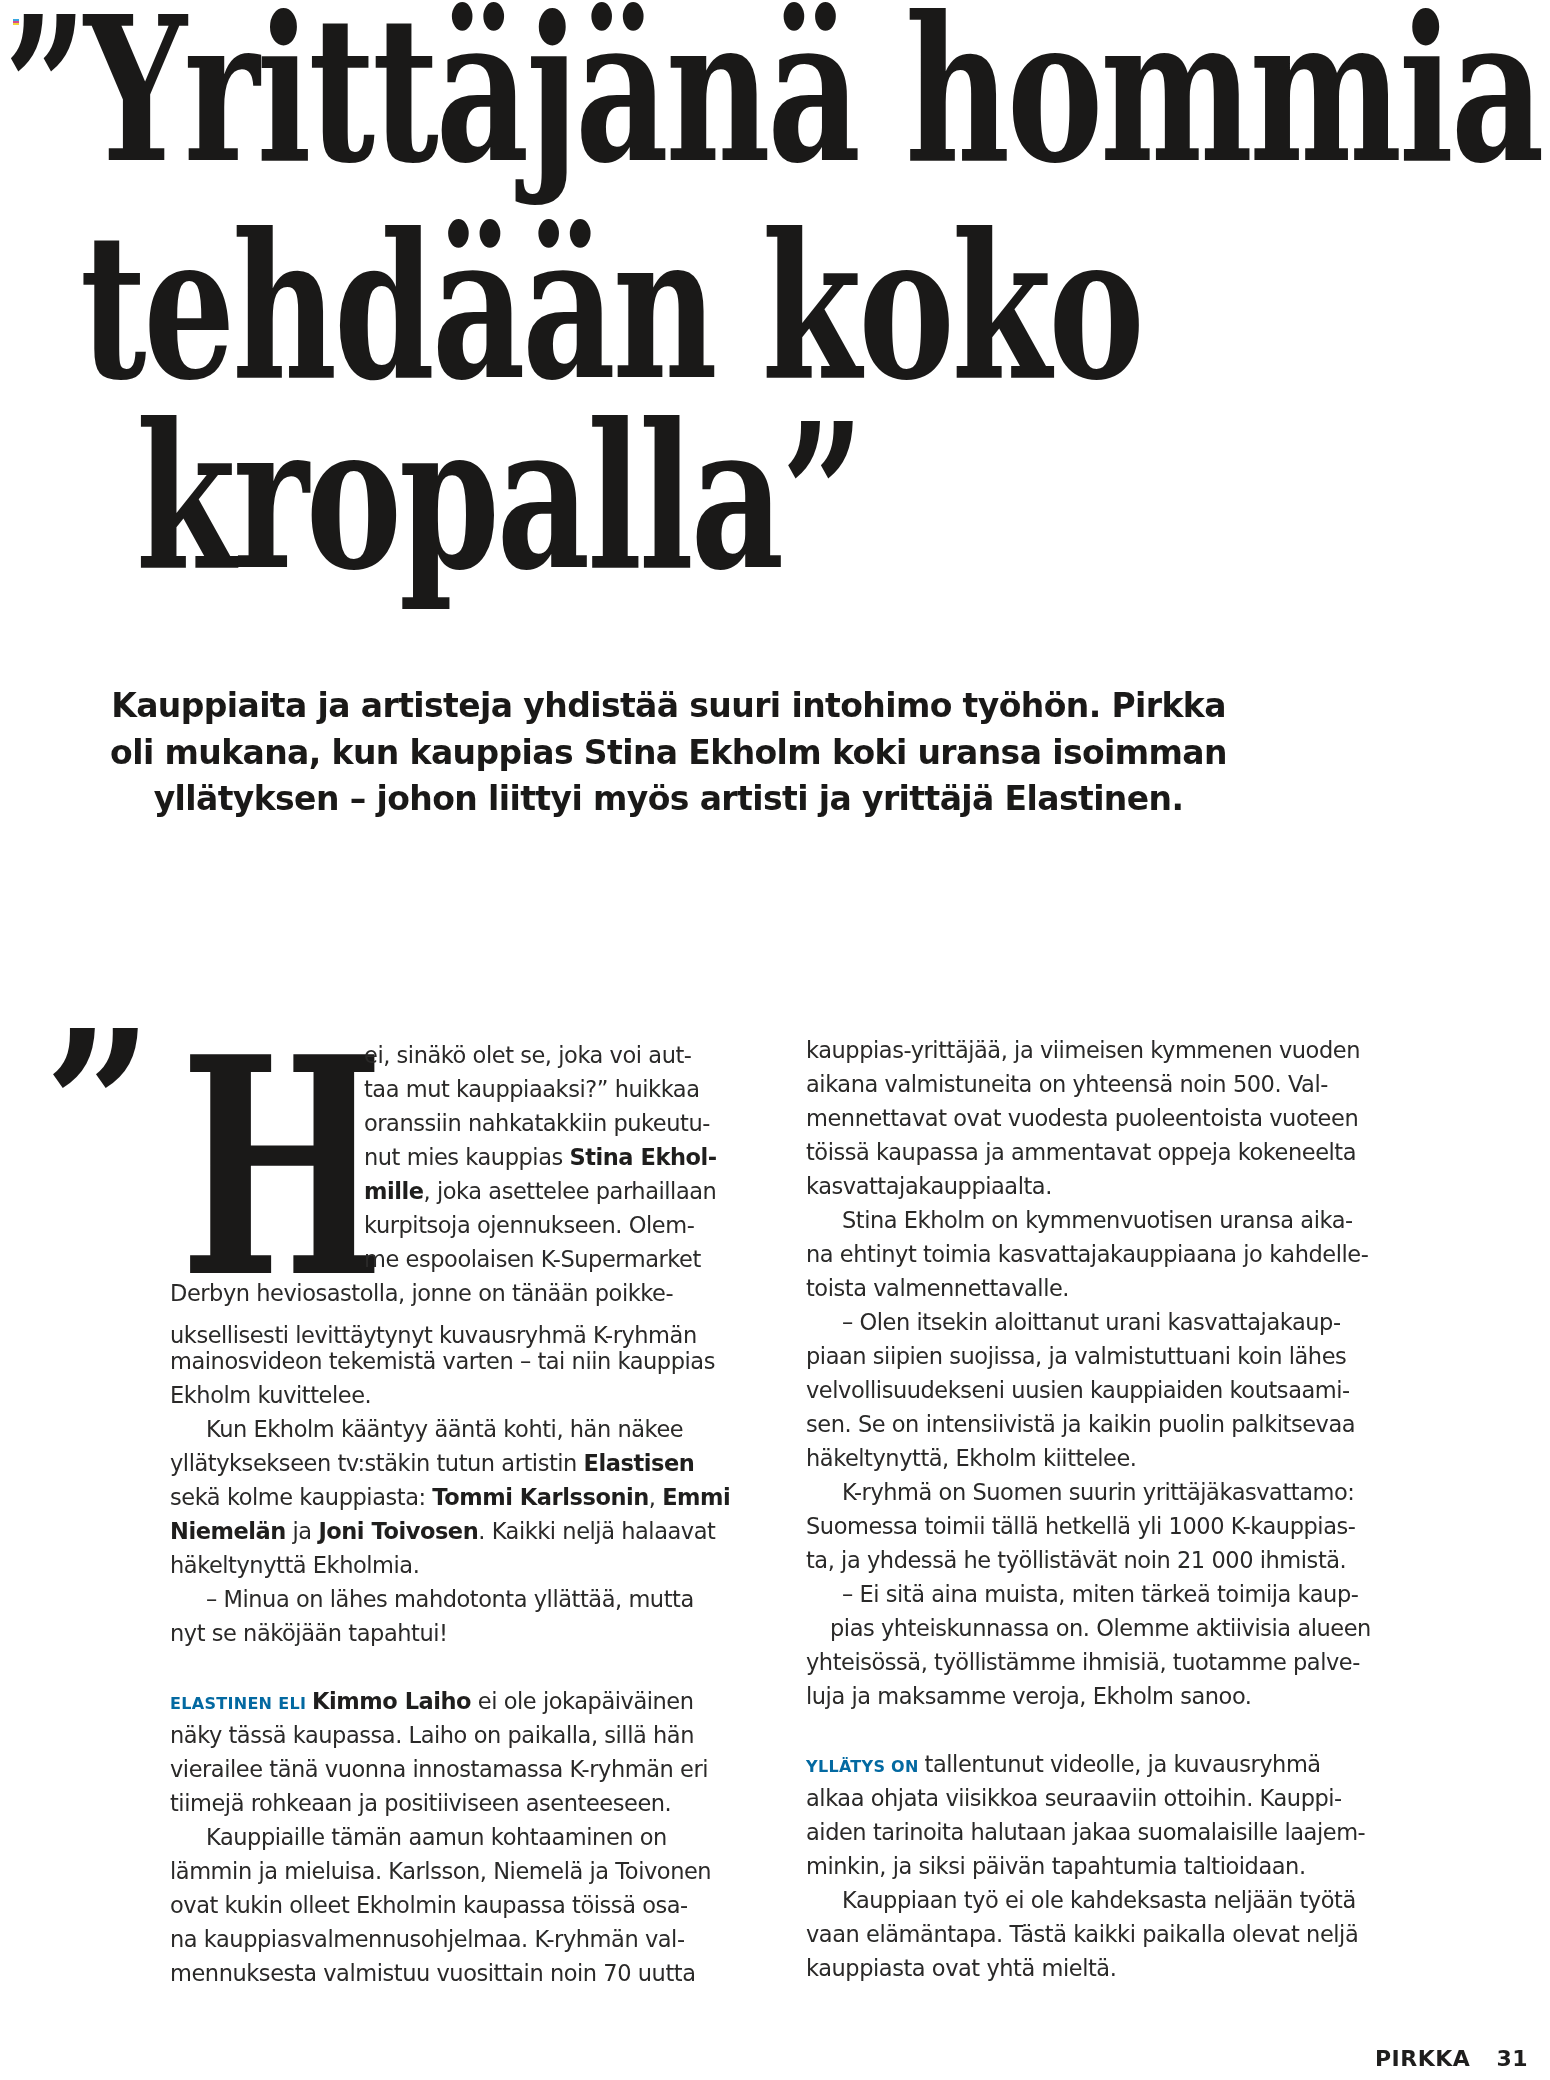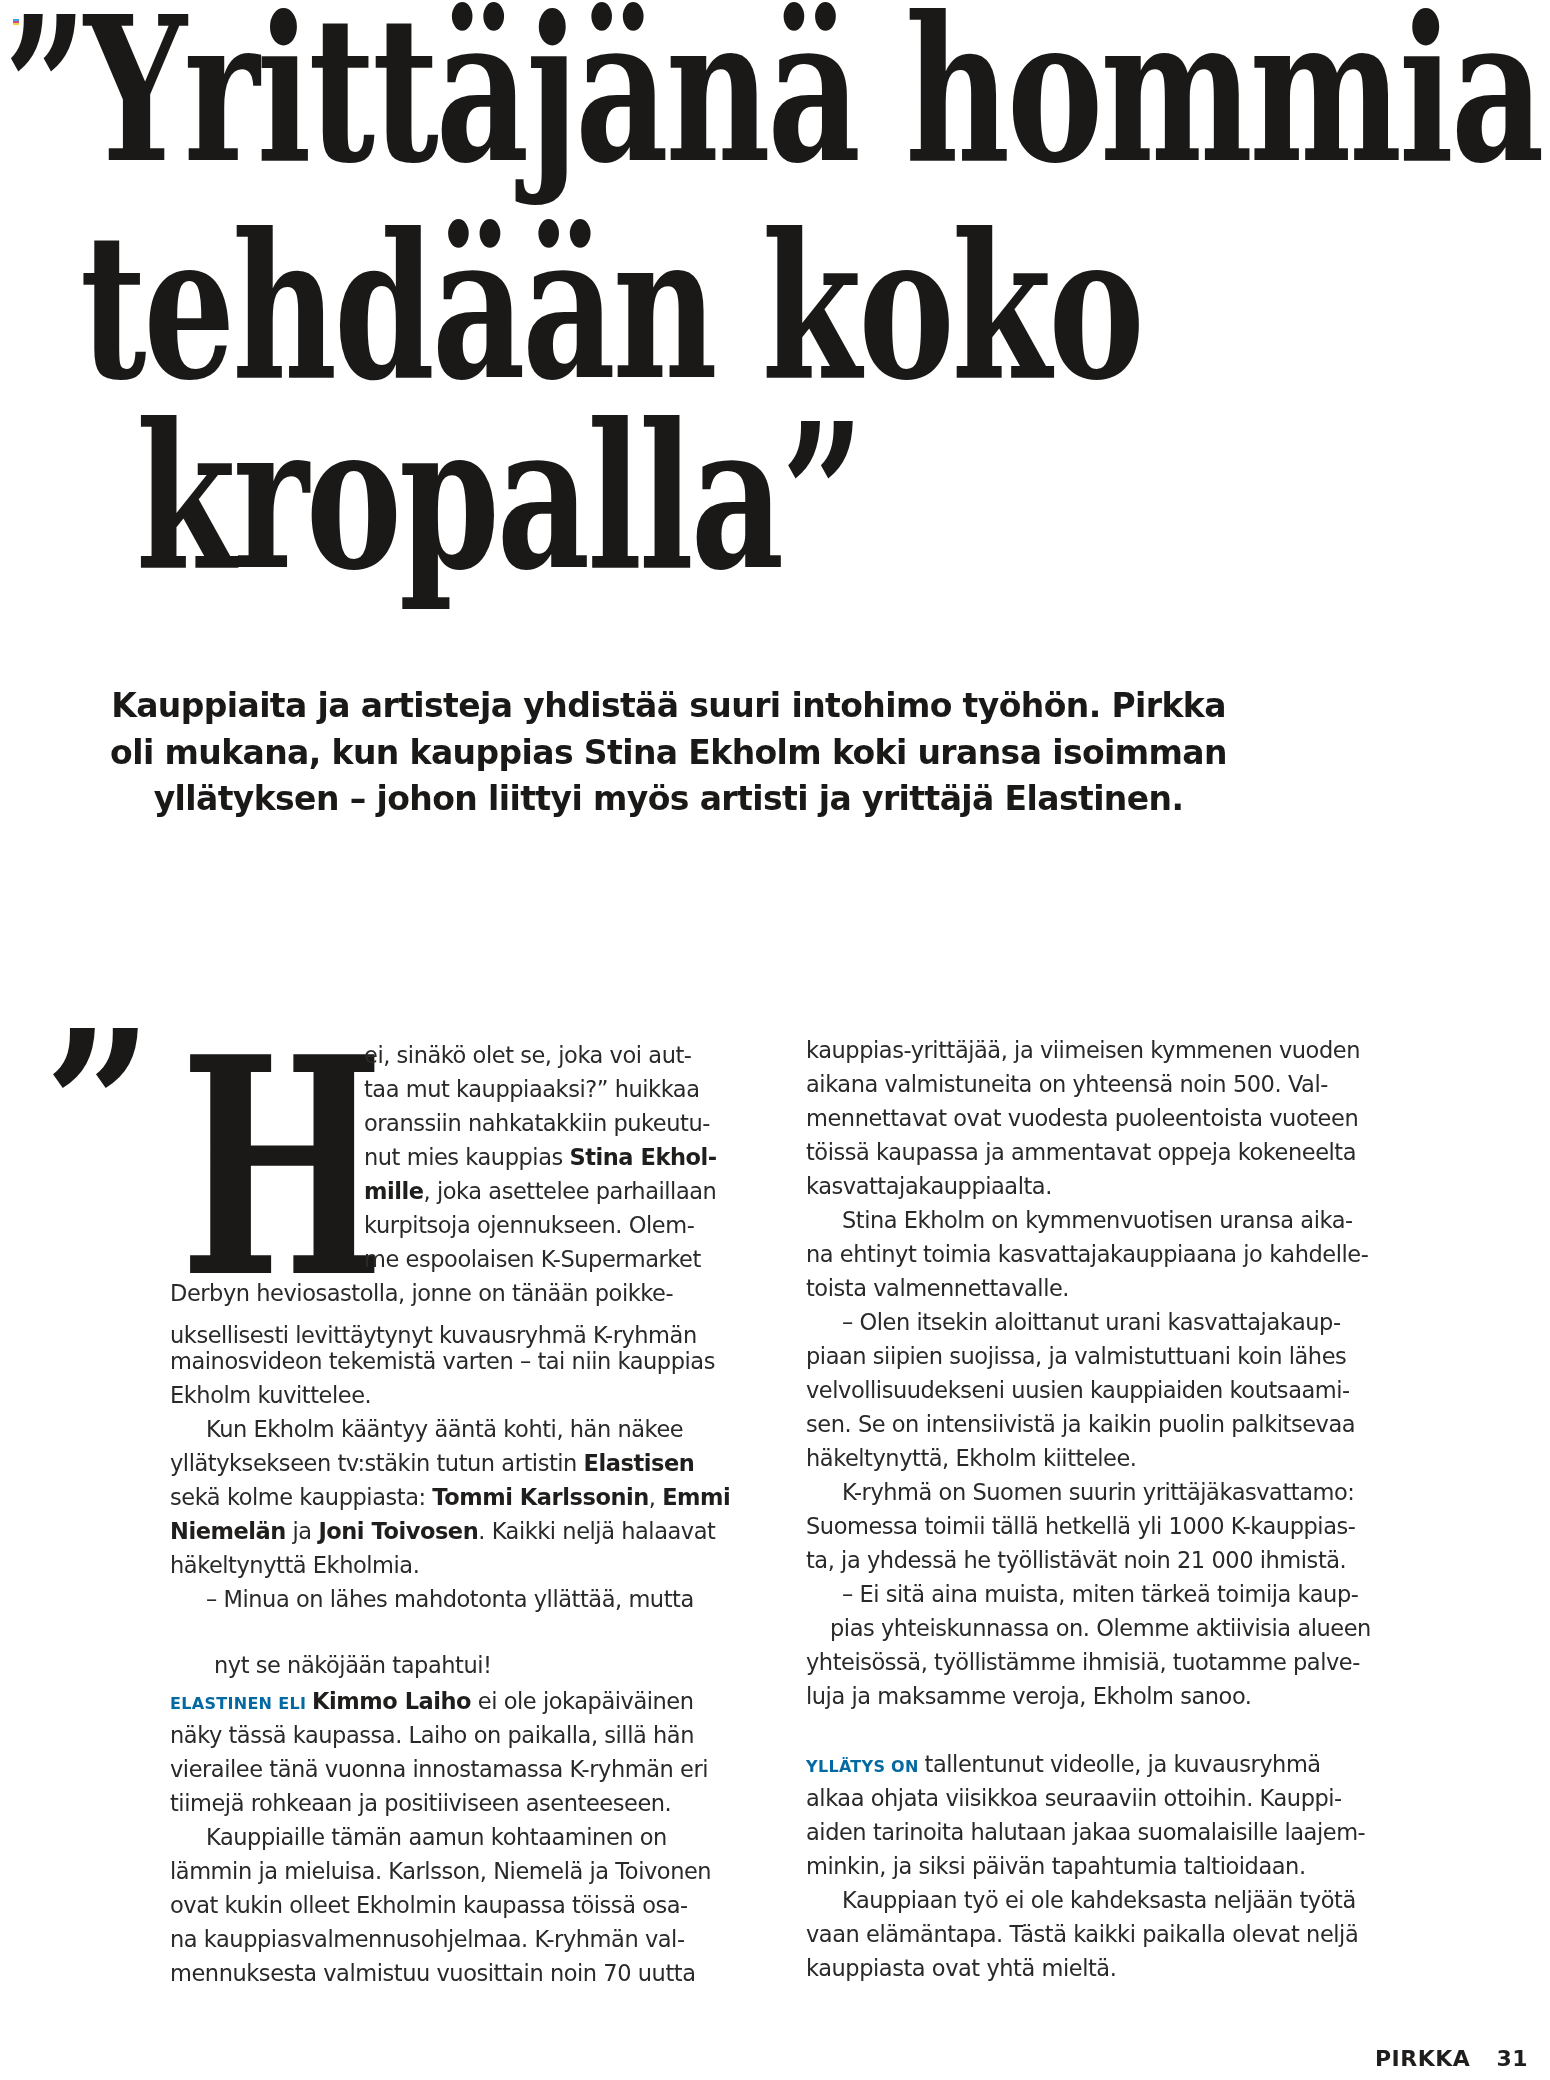--- a/index.html
+++ b/index.html
@@ -76,21 +76,21 @@
       <div class="line" style="top: 238px;"><span>Derbyn heviosastolla, jonne on tänään poikke-</span></div>
       <div class="line" style="top: 280px;"><span>uksellisesti levittäytynyt kuvausryhmä K-ryhmän</span></div>
       <div class="line" style="top: 306px;"><span>mainosvideon tekemistä varten – tai niin kauppias</span></div>
       <div class="line" style="top: 340px;"><span>Ekholm kuvittelee.</span></div>
       <div class="line indent" style="top: 374px;"><span>Kun Ekholm kääntyy ääntä kohti, hän näkee</span></div>
       <div class="line" style="top: 408px;"><span>yllätyksekseen tv:stäkin tutun artistin </span><b>Elastisen</b></div>
       <div class="line" style="top: 442px;"><span>sekä kolme kauppiasta: </span><b>Tommi Karlssonin</b><span>, </span><b>Emmi</b></div>
       <div class="line" style="top: 476px;"><b>Niemelän</b><span> ja </span><b>Joni Toivosen</b><span>. Kaikki neljä halaavat</span></div>
       <div class="line" style="top: 510px;"><span>häkeltynyttä Ekholmia.</span></div>
       <div class="line indent" style="top: 544px;"><span>– Minua on lähes mahdotonta yllättää, mutta</span></div>
-      <div class="line" style="top: 610px; margin-left: 44px;"><span>nyt se näköjään tapahtui!</span></div>
+      <div class="line" style="top: 578px;"><span>nyt se näköjään tapahtui!</span></div>
       <div class="line" style="top: 612px;"><span></span></div>
       <div class="line" style="top: 646px;"><span class="caps">ELASTINEN ELI </span><b>Kimmo Laiho</b><span> ei ole jokapäiväinen</span></div>
       <div class="line" style="top: 680px;"><span>näky tässä kaupassa. Laiho on paikalla, sillä hän</span></div>
       <div class="line" style="top: 714px;"><span>vierailee tänä vuonna innostamassa K-ryhmän eri</span></div>
       <div class="line" style="top: 748px;"><span>tiimejä rohkeaan ja positiiviseen asenteeseen.</span></div>
       <div class="line indent" style="top: 782px;"><span>Kauppiaille tämän aamun kohtaaminen on</span></div>
       <div class="line" style="top: 816px;"><span>lämmin ja mieluisa. Karlsson, Niemelä ja Toivonen</span></div>
       <div class="line" style="top: 850px;"><span>ovat kukin olleet Ekholmin kaupassa töissä osa-</span></div>
       <div class="line" style="top: 884px;"><span>na kauppiasvalmennusohjelmaa. K-ryhmän val-</span></div>
       <div class="line" style="top: 918px;"><span>mennuksesta valmistuu vuosittain noin 70 uutta</span></div>

